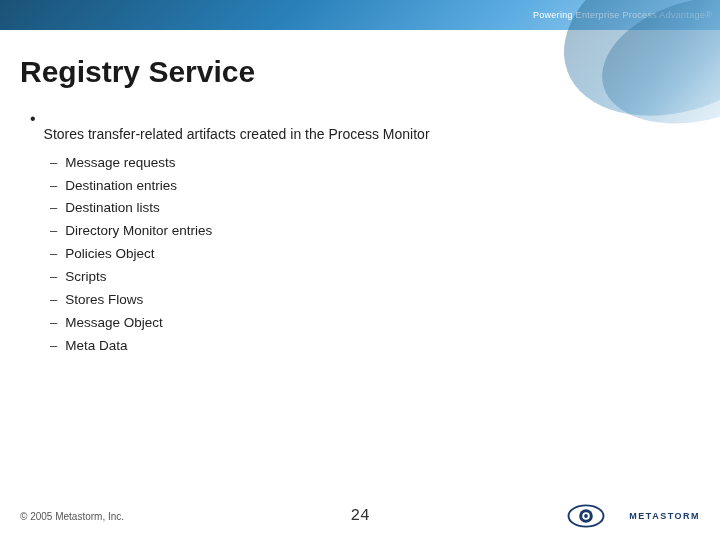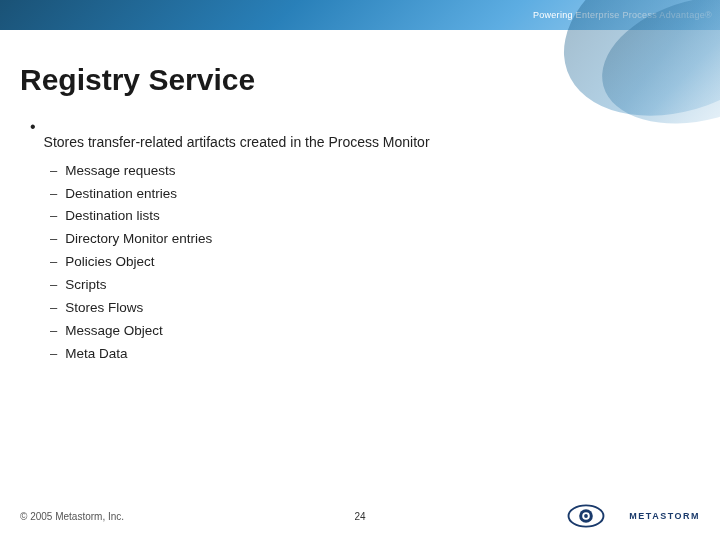--- a/index.html
+++ b/index.html
@@ -33,21 +33,21 @@
       letter-spacing: 0.3px;
     }
 
     
     .main-content {
       position: absolute;
       top: 30px;
       left: 0;
       right: 0;
       bottom: 0;
-      padding: 28px 30px 20px 20px;
+      padding: 20px 30px 20px 20px;
       z-index: 1;
     }
 
     
     .page-title {
       font-size: 30px;
       font-weight: bold;
       color: #1a1a1a;
       margin-bottom: 20px;
       margin-top: 5px;
@@ -110,25 +110,26 @@
       justify-content: space-between;
       text-align: center;
     }
 
     .footer-copyright {
       font-size: 10px;
       color: #555;
     }
 
     .footer-page {
-      font-size: 10px;
+      font-size: 16px;
       color: #333;
       position: absolute;
       left: 50%;
       transform: translateX(-50%);
+      font-family: Liberation Mono, monospace;
     }
 
     
     .logo-area {
       display: flex;
       align-items: center;
       gap: 24px;
     }
 
     .logo-eye {

